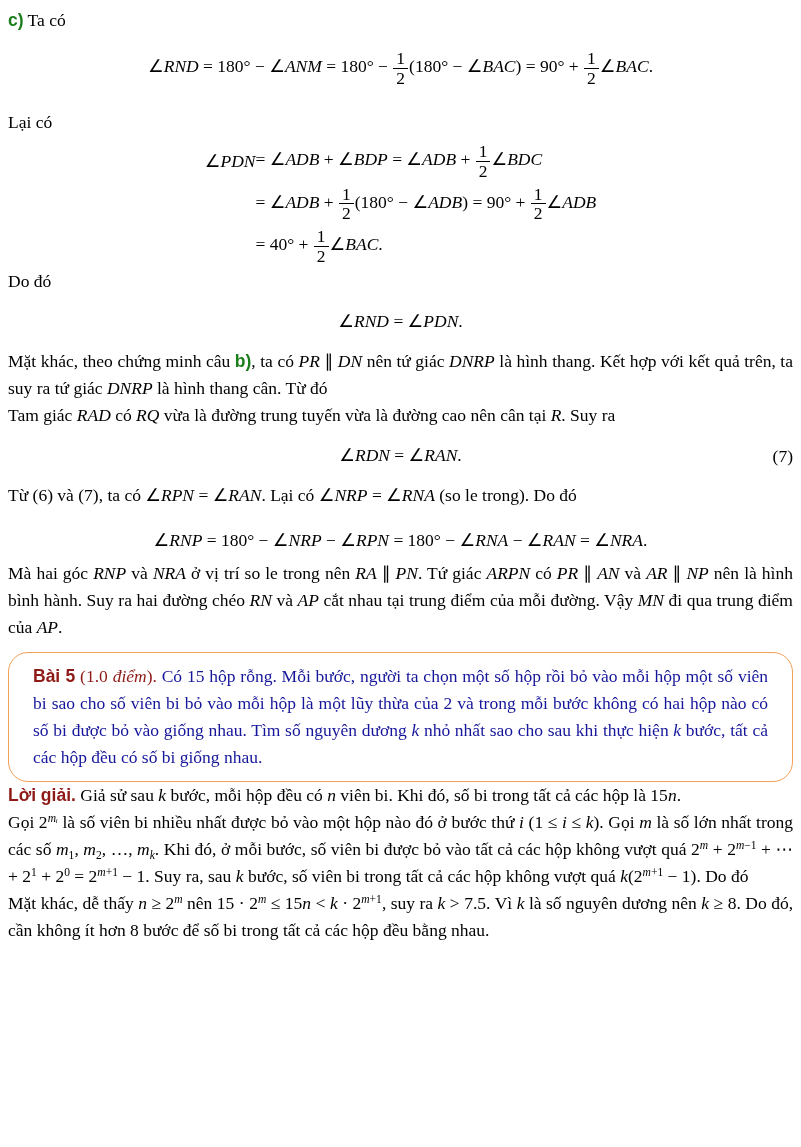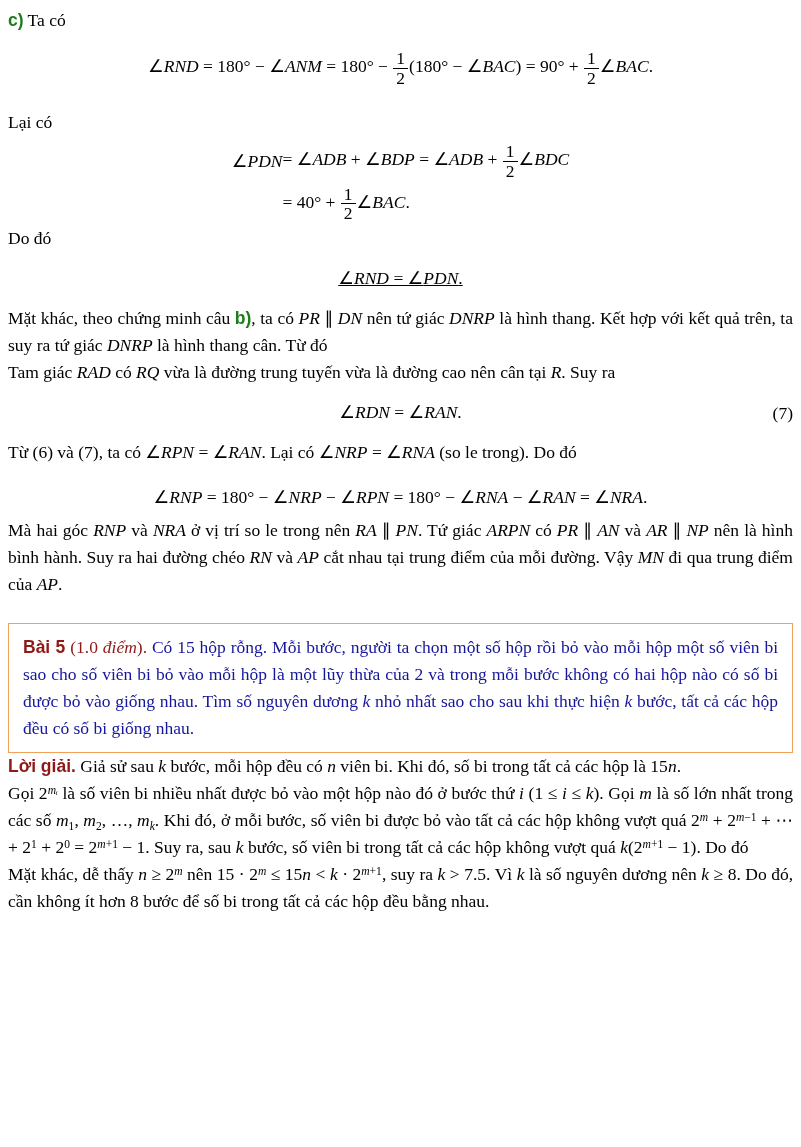--- a/index.html
+++ b/index.html
@@ -3,21 +3,21 @@
 <meta charset="utf-8">
 <style>
   html,body{margin:0;padding:0;background:#ffffff;}
   body{
     width:801px;height:1147px;overflow:hidden;
     font-family:"Liberation Serif",serif;
     font-size:17.5px;line-height:27px;color:#000;
   }
   .content{padding:7px 8px 0 8px;}
   p.para{margin:0;text-align:justify;}
-  .mt2{margin-top:2px;text-decoration:underline;} .mt6{margin-top:6px;} .mt7{margin-top:7px;}
+  .mt2{margin-top:2px;} .mt6{margin-top:6px;} .mt7{margin-top:7px;}
   .mt12{margin-top:12px;} .mt13{margin-top:13px;} .mt16{margin-top:16px;} .mt24{margin-top:24px;}
   .i{font-style:italic;}
   .g{color:#1a7e1a;font-weight:bold;font-family:"Liberation Sans",sans-serif;}
   .h{color:#8e1a17;font-weight:bold;font-family:"Liberation Sans",sans-serif;}
   .d{color:#8e1a17;}
   .di{color:#8e1a17;font-style:italic;}
   .eq{position:relative;text-align:center;margin:13px 0;}
   .eq.tall{margin:15px 0 21px;}
   .eq.big{margin:18px 0 6px;}
   .eq.last{margin:14px 0 6px;}
@@ -25,42 +25,46 @@
   table.align{margin:4px auto 0;border-collapse:collapse;}
   table.align td{padding:2px 0;white-space:nowrap;}
   table.align td.lhs{text-align:left;}
   table.align td.rhs{text-align:left;}
   .frac{display:inline-block;vertical-align:middle;text-align:center;padding:0 1px;}
   .frac .fn{display:block;line-height:1.08;padding:0 3px;border-bottom:1.3px solid currentColor;}
   .frac .fd{display:block;line-height:1.08;padding:0 3px;}
   sup{font-size:66%;line-height:0;position:relative;top:-0.5em;vertical-align:baseline;}
   sub{font-size:66%;line-height:0;position:relative;top:0.3em;vertical-align:baseline;}
   .problem-box{
-    color:#16169b;border:1.5px solid #f2a158;border-radius:0;
-    padding:10px 14px;margin:25px 0 0;
+    color:#16169b;border:1.5px solid #f2a158;border-radius:20px;
+    padding:10px 24px;margin:11px 0 0;
   }
 </style>
 </head>
 <body>
 
 <div class="content">
 
   <p class="para"><span class="g">c)</span><span> Ta có</span></p>
 
   <div class="eq tall">
     <span><span>∠</span><span class="i">RND</span><span> = 180° − ∠</span><span class="i">ANM</span><span> = 180° − </span><span class="frac"><span class="fn">1</span><span class="fd">2</span></span><span>(180° − ∠</span><span class="i">BAC</span><span>) = 90° + </span><span class="frac"><span class="fn">1</span><span class="fd">2</span></span><span>∠</span><span class="i">BAC</span><span>.</span></span>
   </div>
 
   <p class="para">Lại có</p>
 
   <table class="align">
     <tbody>
         <tr>
       <td class="lhs"><span>∠</span><span class="i">PDN</span><span> </span></td>
       <td class="rhs"><span>= ∠</span><span class="i">ADB</span><span> + ∠</span><span class="i">BDP</span><span> = ∠</span><span class="i">ADB</span><span> + </span><span class="frac"><span class="fn">1</span><span class="fd">2</span></span><span>∠</span><span class="i">BDC</span></td>
+    </tr>
+    <tr>
+      <td class="lhs"></td>
+      <td class="rhs"><span>= ∠</span><span class="i">ADB</span><span> + </span><span class="frac"><span class="fn">1</span><span class="fd">2</span></span><span>(180° − ∠</span><span class="i">ADB</span><span>) = 90° + </span><span class="frac"><span class="fn">1</span><span class="fd">2</span></span><span>∠</span><span class="i">ADB</span></td>
     </tr>
     <tr>
       <td class="lhs"></td>
       <td class="rhs"><span>= 40° + </span><span class="frac"><span class="fn">1</span><span class="fd">2</span></span><span>∠</span><span class="i">BAC</span><span>.</span></td>
     </tr>
   </tbody>
     </table>
 
   <p class="para mt12">Do đó</p>
 

